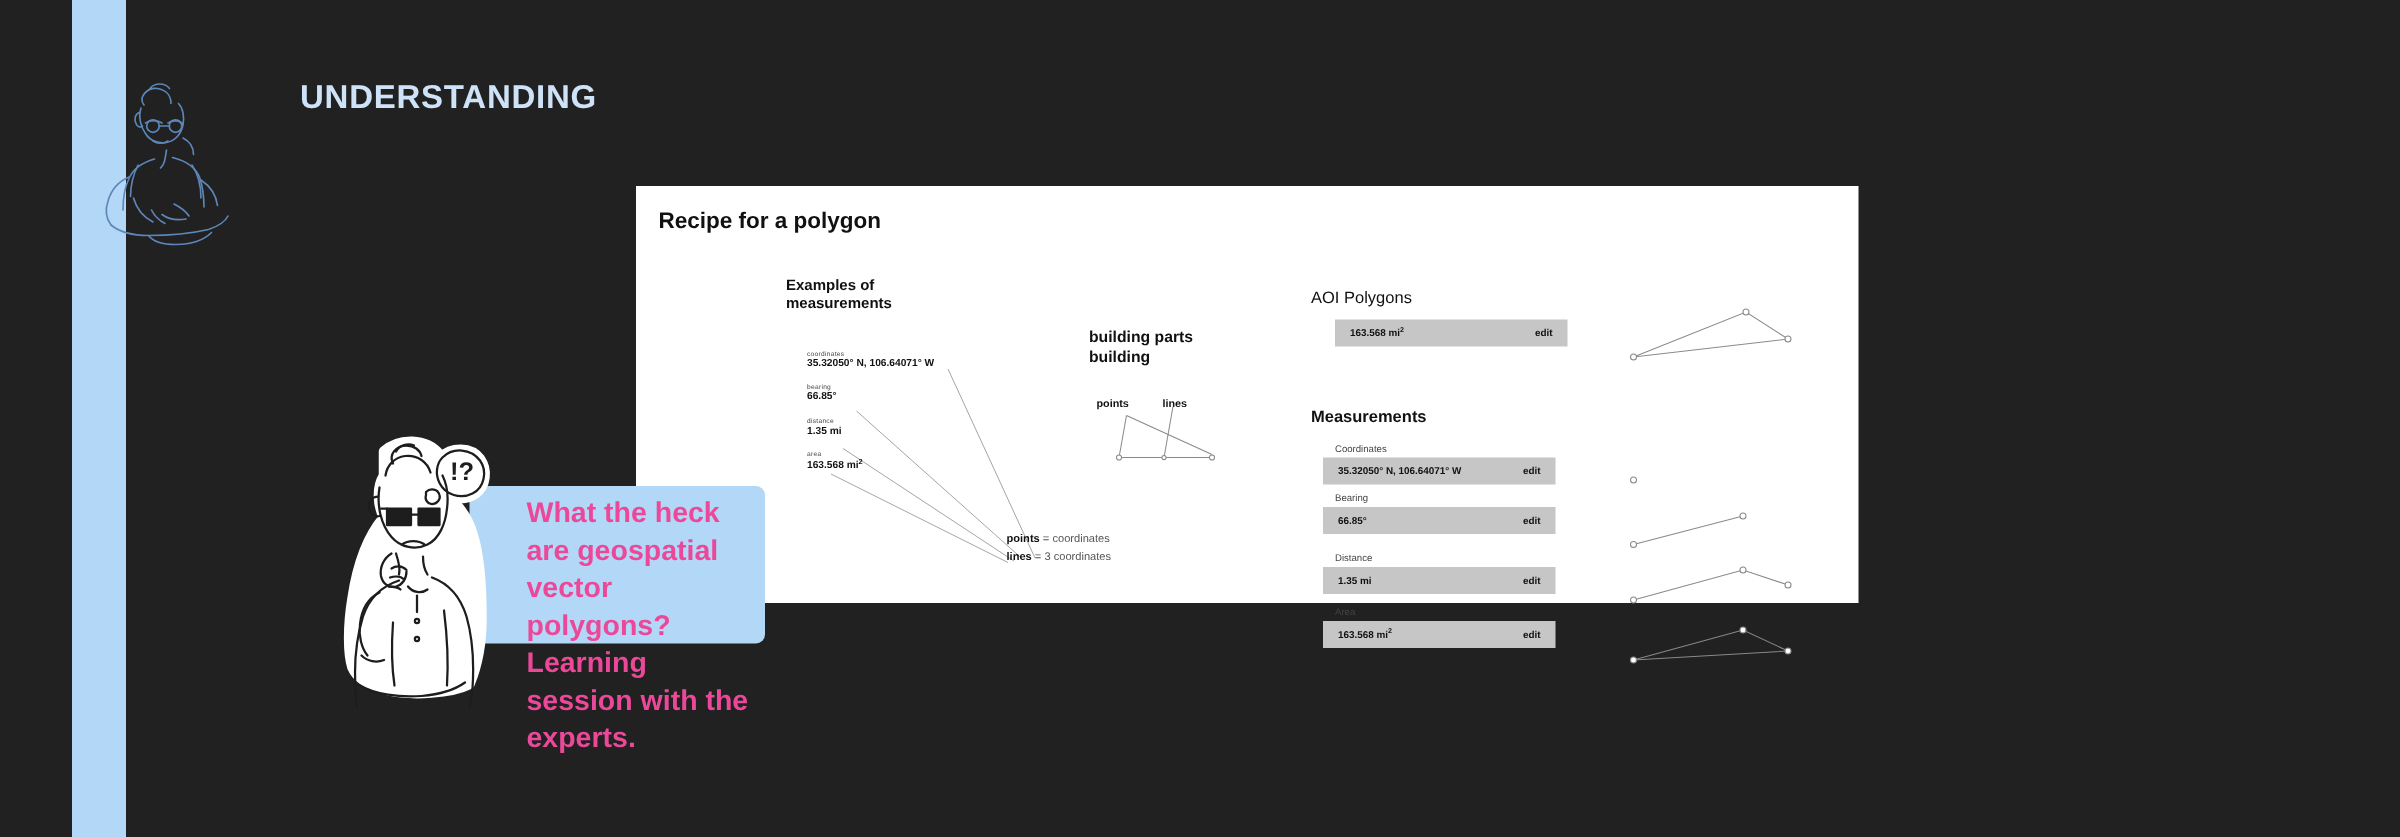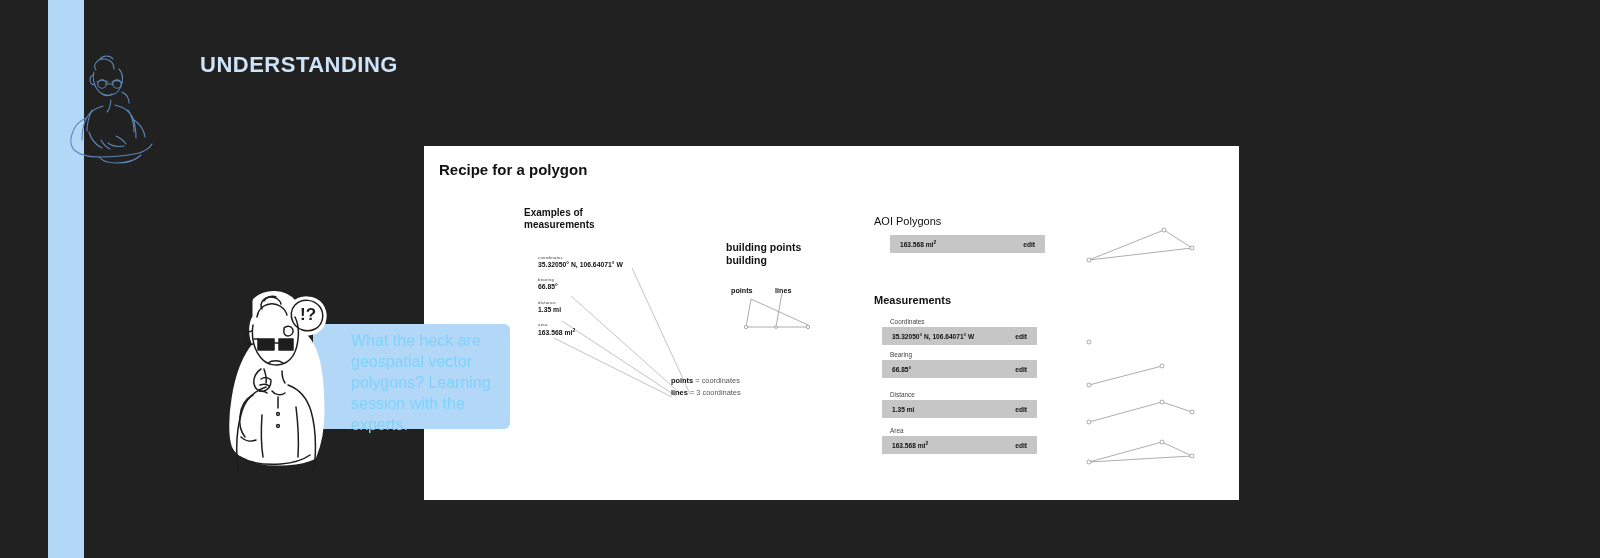--- a/index.html
+++ b/index.html
@@ -24,22 +24,22 @@
 
   
   .section-title{
     position:absolute;left:152px;top:52px;
     font-size:22px;font-weight:bold;letter-spacing:.5px;
     color:#cfe3f8;
   }
 
   
   .card{
-    position:absolute;left:376px;top:146px;
-    width:815px;height:354px;background:#ffffff;
+    position:absolute;left:376px;top:124px;
+    width:815px;height:278px;background:#ffffff;
   }
   .card-title{
     position:absolute;left:15px;top:15px;
     font-size:15px;font-weight:bold;color:#111;
   }
 
   
   .examples-heading{
     position:absolute;left:100px;top:61px;
     font-size:10px;font-weight:bold;color:#111;line-height:1.22;
@@ -104,21 +104,21 @@
   .diagrams{position:absolute;left:640px;top:60px;width:175px;height:290px;}
   sup{font-size:.72em;}
 
   
   .bubble{
     position:absolute;left:265px;top:324px;width:197px;height:105px;
     background:#b3d7f7;border-radius:6px;
   }
   .bubble-text{
     position:absolute;left:303px;top:330px;width:150px;
-    font-size:16px;line-height:1.32;color:#7dd3fc;
+    font-size:19px;line-height:1.32;color:#ec4899;font-weight:bold;
   }
   .figure-thinking{
     position:absolute;left:168px;top:287px;width:130px;height:185px;
   }
 </style>
 </head>
 <body>
 
 <div class="stage">
 
@@ -186,21 +186,21 @@
         <span class="lbl">distance</span>
         <span class="val">1.35 mi</span>
       </div>
       <div class="meas-item">
         <span class="lbl">area</span>
         <span class="val">163.568 mi<sup>2</sup></span>
       </div>
     </div>
 
     <div class="bp-heading">
-      <span>building points</span><br>
+      <span>building parts</span><br>
       <span>building</span>
     </div>
     <div class="bp-label-points">points</div>
     <div class="bp-label-lines">lines</div>
 
     <svg style="position:absolute;left:300px;top:145px;width:100px;height:45px;" viewBox="0 0 100 45">
       <g stroke="#8a8a8a" stroke-width="0.7" fill="none">
         <line x1="27" y1="8" x2="22" y2="36"></line>
         <line x1="27" y1="8" x2="84" y2="34"></line>
         <line x1="22" y1="36" x2="84" y2="36"></line>

